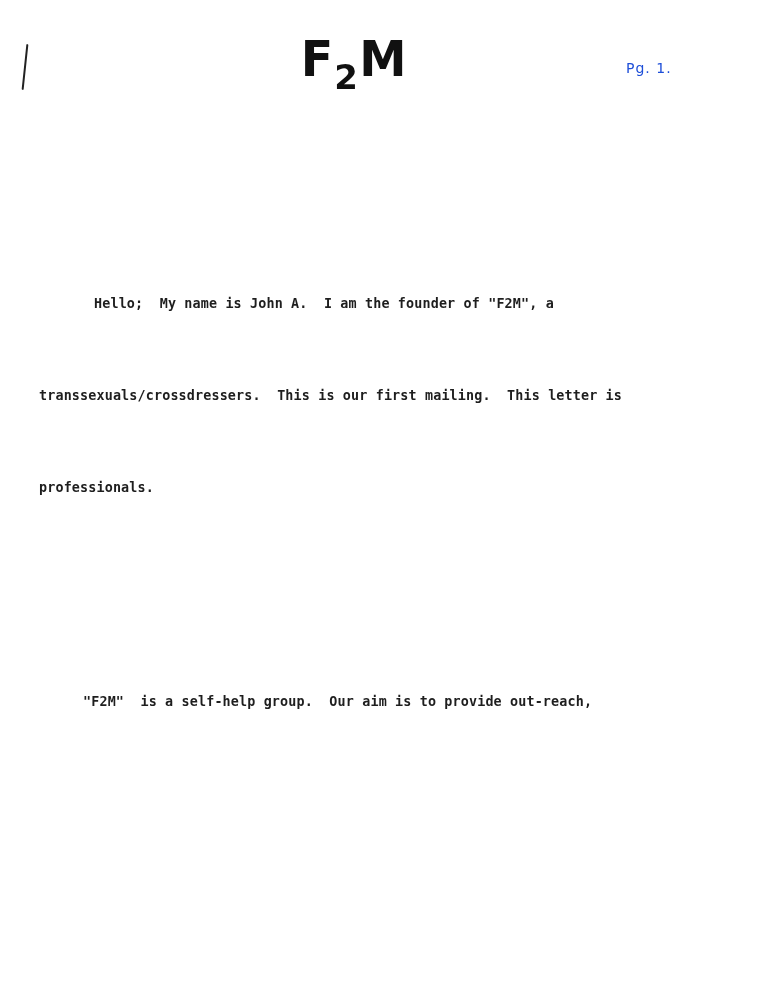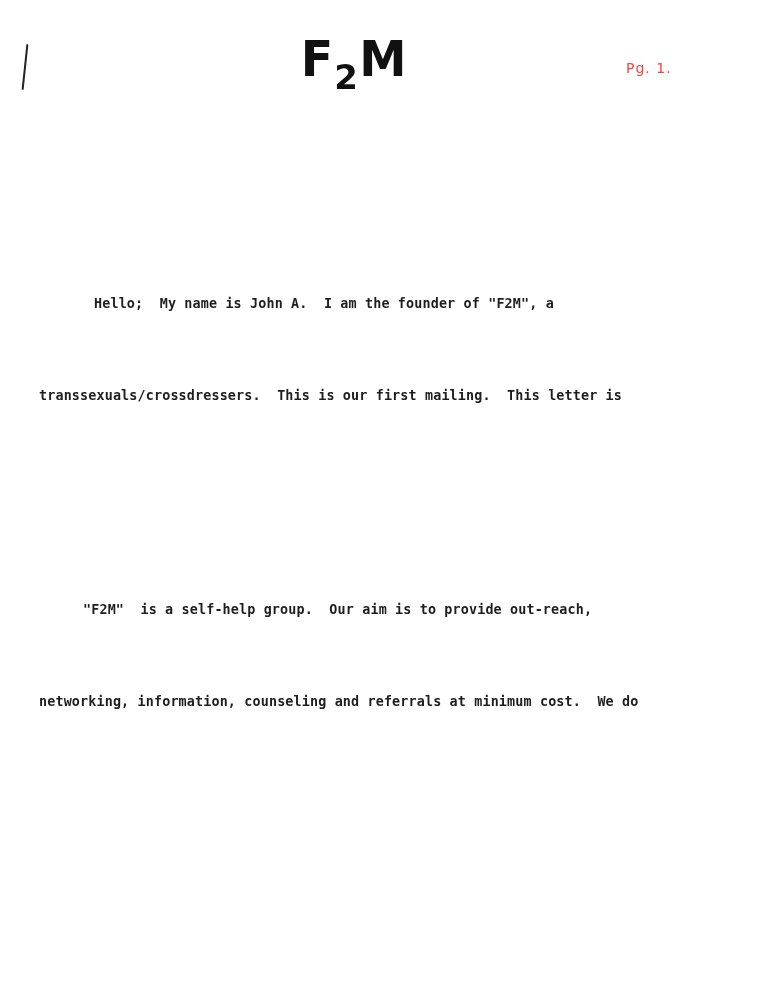--- a/index.html
+++ b/index.html
@@ -13,21 +13,21 @@
     background: #222; transform: rotate(6deg); border-radius: 1px;
   }
   .logo {
     position: absolute; left: 300px; top: 34px; height: 60px;
     font-family: "DejaVu Sans", "Liberation Sans", sans-serif; font-weight: 900;
     color: #111; display: flex; align-items: flex-start; letter-spacing: -1px;
   }
   .logo .big { font-size: 50px; line-height: 50px; transform: scaleX(0.95); display:inline-block; }
   .logo .sub { font-size: 34px; line-height: 34px; margin-top: 26px; margin-left: 1px; margin-right: 1px; }
   .page-num {
-    position: absolute; left: 626px; top: 60px; font-size: 14px; color: #ef4444;
+    position: absolute; left: 626px; top: 60px; font-size: 14px; color: #1d4ed8;
     font-family: "DejaVu Sans", sans-serif; letter-spacing: 1px;
   }
   .body-text {
     position: absolute; left: 39px; top: 167px; width: 700px;
     font-size: 13.4px; line-height: 30.6px; letter-spacing: 0.15px; white-space: pre;
   }
   .line { height: 30.6px; font-weight: bold; }
   .indent1 { padding-left: 55px; }
   .indent2 { padding-left: 44px; }
 </style>
@@ -41,24 +41,24 @@
   <span class="sub">2</span>
   <span class="big">M</span>
 </div>
 
 <div class="page-num">Pg. 1.</div>
 
 <div class="body-text">
   <div>
     <div class="line indent1">Hello;  My name is John A.  I am the founder of "F2M", a</div>
     <div class="line">transsexuals/crossdressers.  This is our first mailing.  This letter is</div>
+    <div class="line">professionals.</div>
   </div>
   <div>
     <div class="line indent2">"F2M"  is a self-help group.  Our aim is to provide out-reach,</div>
-    <div class="line">networking, information, counseling and referrals at minimum cost.  We do</div>
     
     
     
     
     
     
   </div>
   
   
   

